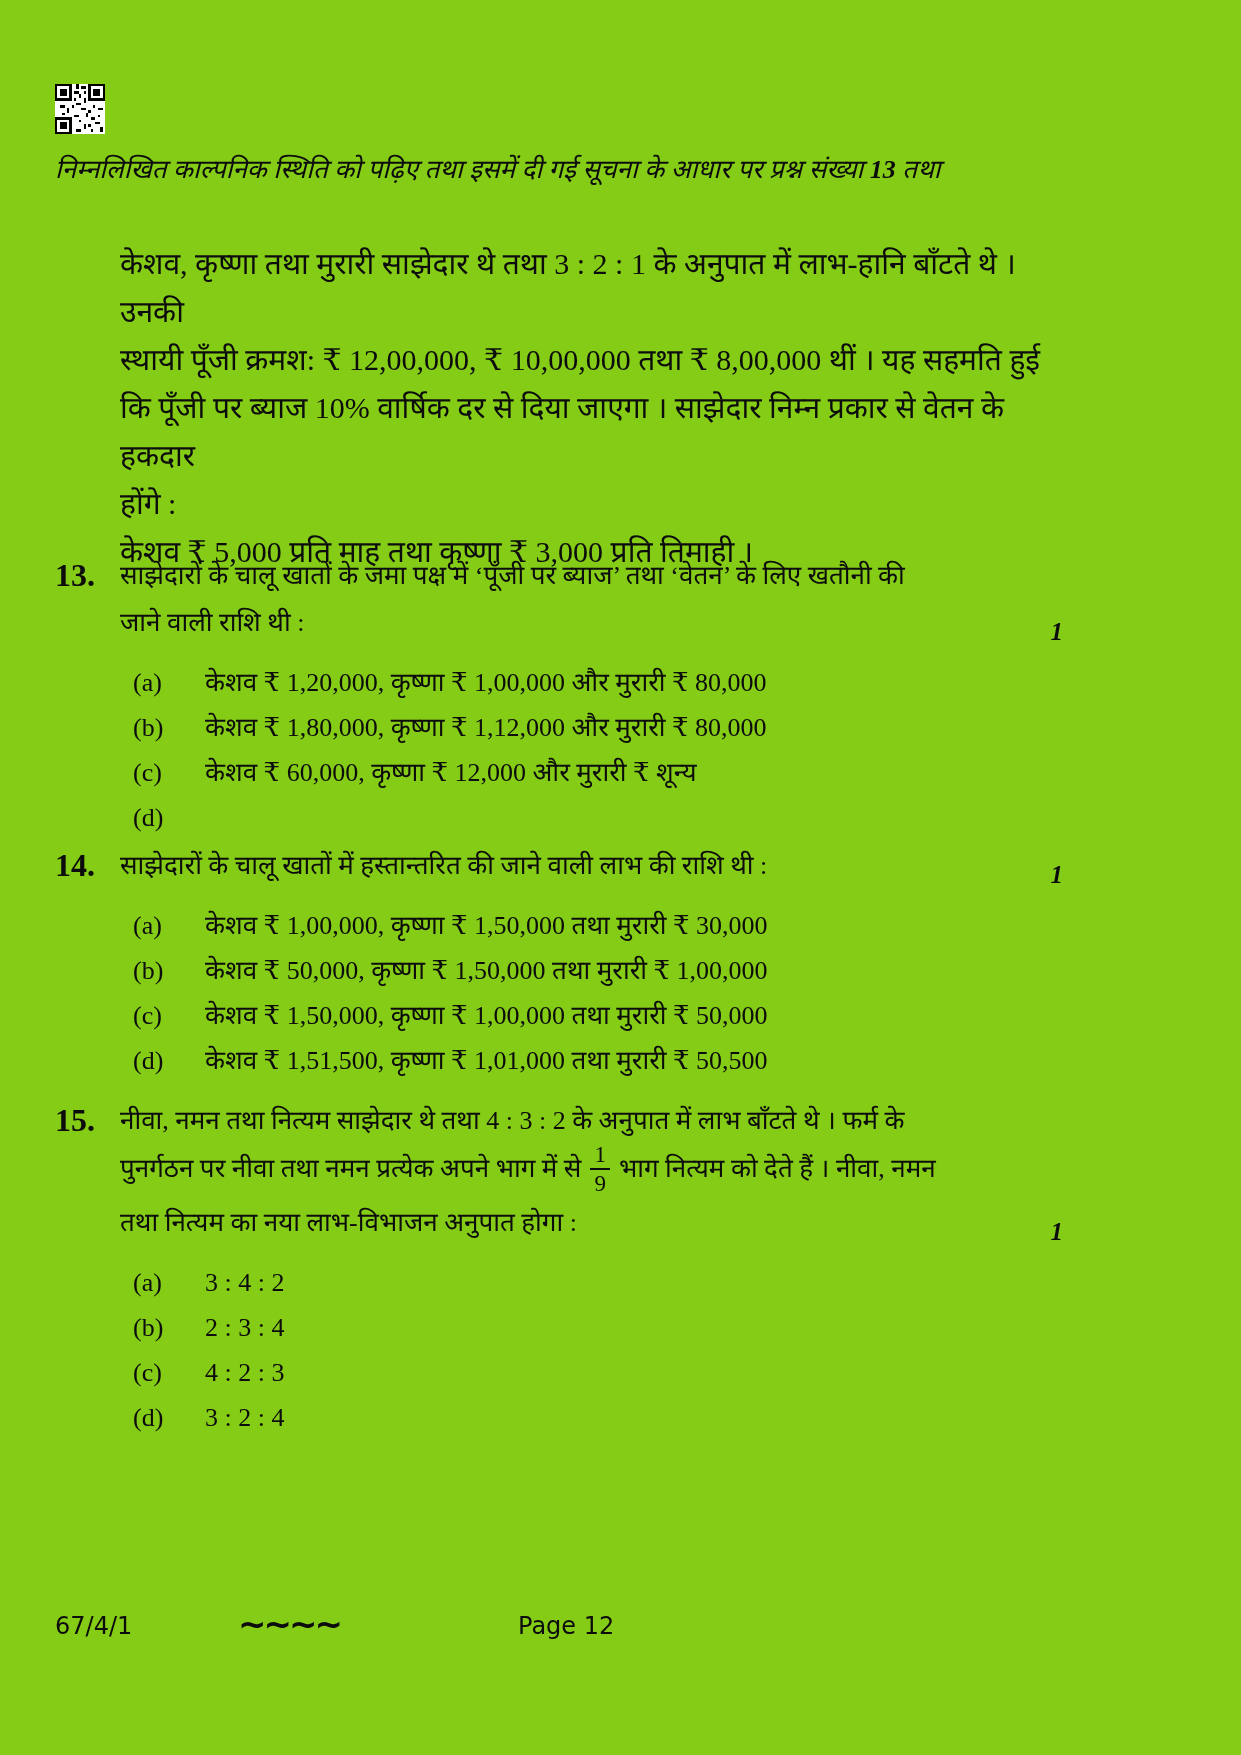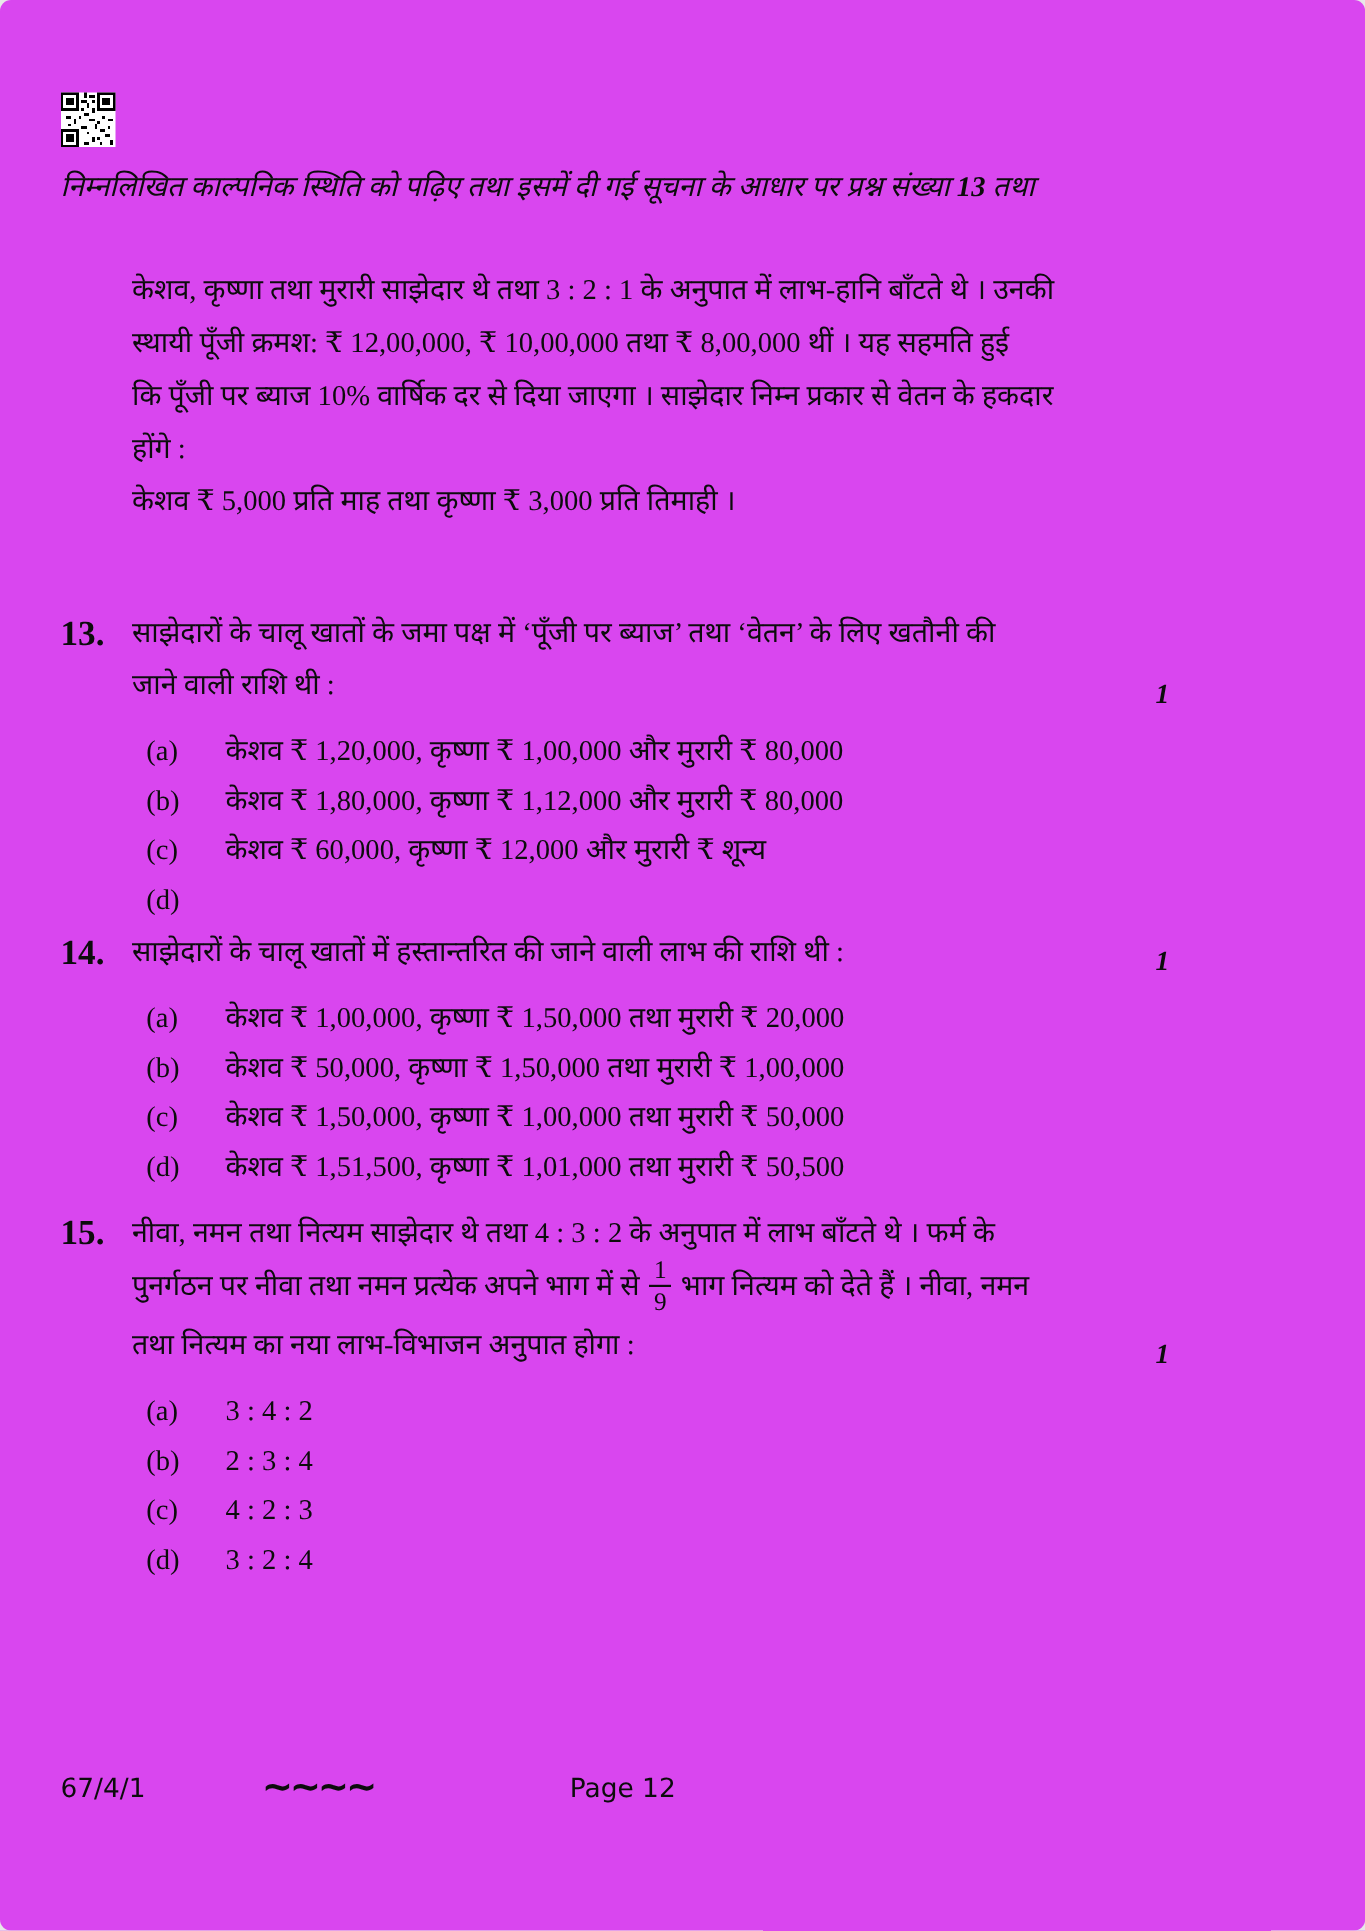--- a/index.html
+++ b/index.html
@@ -1,31 +1,30 @@
 <!DOCTYPE html>
 <html><head>
 <meta charset="utf-8">
 <style>
   html,body { margin:0; padding:0; background:#e8e8e8; }
   .page {
     position:relative; width:1241px; height:1755px; margin:0 auto;
-    background:#d946ef; color:#0c0c0c;
+    background:#84cc16; color:#0c0c0c;
     font-family:"Liberation Serif","DejaVu Serif",serif;
     overflow:hidden;
-    border-radius:10px;
   }
   .qr { position:absolute; left:55px; top:84px; width:50px; height:50px; }
   .intro {
     position:absolute; left:55px; top:146px; width:990px;
     font-style:italic; font-size:26px; line-height:47px;
   }
   .intro b { font-weight:bold; }
   .passage {
     position:absolute; left:120px; top:240px; width:930px;
-    font-size:26px; line-height:48px;
+    font-size:30px; line-height:48px;
   }
   .question { position:absolute; left:55px; width:1010px; }
   .q13 { top:552px; } .q14 { top:842px; } .q15 { top:1097px; }
   .qrow { display:flex; }
   .qnum { width:65px; font-weight:bold; font-size:32px; line-height:47px; }
   .qbody {
     flex:1; position:relative; font-size:26px; line-height:47px;
     padding-right:55px;
   }
   .marks {
@@ -145,21 +144,21 @@
     <div class="qrow">
       <div class="qnum">14.</div>
       <div class="qbody">
         <div>साझेदारों के चालू खातों में हस्तान्तरित की जाने वाली लाभ की राशि थी :</div>
         <span class="marks">1</span>
       </div>
     </div>
     <div class="opts">
       <div class="opt">
         <span class="optlabel">(a)</span>
-        <span class="opttext">केशव ₹ 1,00,000, कृष्णा ₹ 1,50,000 तथा मुरारी ₹ 20,000</span>
+        <span class="opttext">केशव ₹ 1,00,000, कृष्णा ₹ 1,50,000 तथा मुरारी ₹ 30,000</span>
       </div>
       <div class="opt">
         <span class="optlabel">(b)</span>
         <span class="opttext">केशव ₹ 50,000, कृष्णा ₹ 1,50,000 तथा मुरारी ₹ 1,00,000</span>
       </div>
       <div class="opt">
         <span class="optlabel">(c)</span>
         <span class="opttext">केशव ₹ 1,50,000, कृष्णा ₹  1,00,000 तथा मुरारी ₹ 50,000</span>
       </div>
       <div class="opt">

